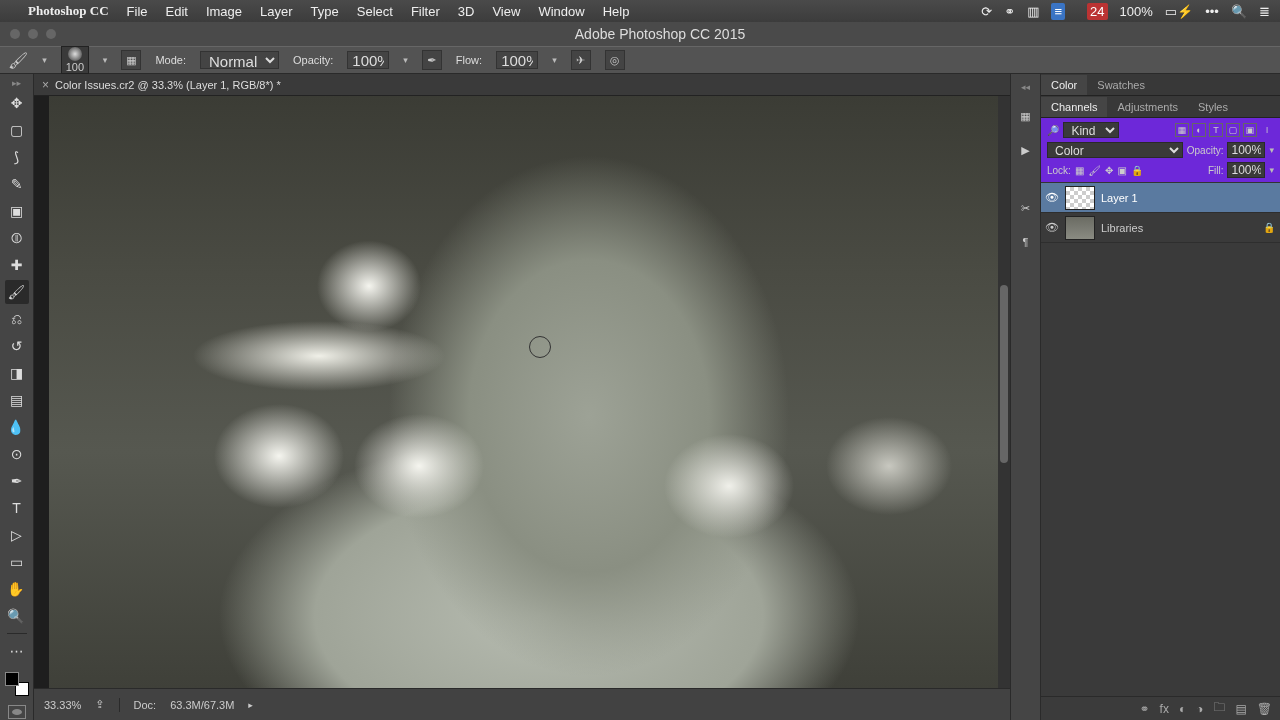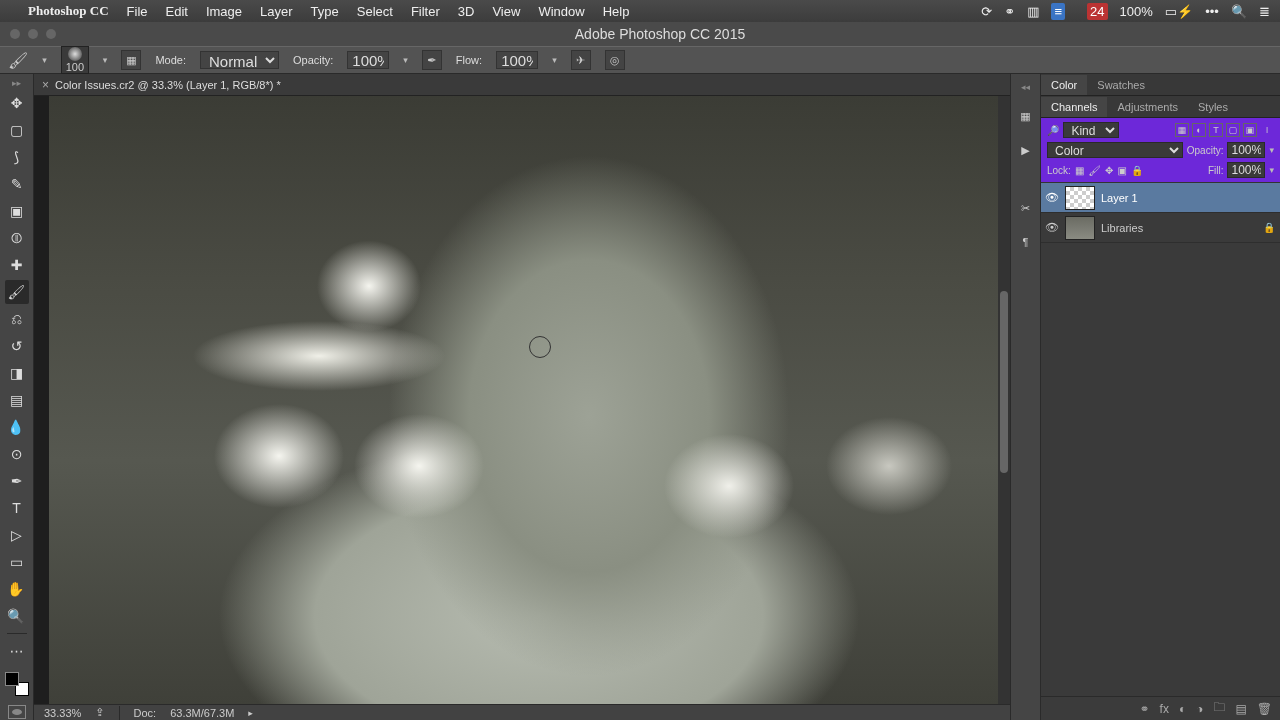--- a/index.html
+++ b/index.html
@@ -55,21 +55,21 @@
   radial-gradient(ellipse 90px 70px at 840px 370px, #c8c8c0 0%, transparent 70%),
   radial-gradient(ellipse 200px 260px at 540px 320px, #9da296 0%, #8a8f82 60%, transparent 100%),
   radial-gradient(ellipse 320px 180px at 490px 520px, #b6bbb0 0%, #9fa498 70%, transparent 100%),
   linear-gradient(180deg, #3b3c35 0%, #4a4b43 30%, #565850 60%, #3f4039 100%);
 }
 .brush-cursor { position: absolute; width: 22px; height: 22px; border: 1px solid #333; border-radius: 50%; left: 480px; top: 240px; }
 .vscroll { position: absolute; right: 0; top: 0; bottom: 0; width: 12px; background: #333; }
 .vscroll-thumb { position: absolute; right: 2px; top: 32%; width: 8px; height: 30%; background: #666; border-radius: 4px; }
 
 
-.status-bar { height: 16px; background: #424242; border-top: 1px solid #2a2a2a; display: flex; align-items: center; padding: 0 10px; gap: 14px; color: #ccc; }
+.status-bar { height: 32px; background: #424242; border-top: 1px solid #2a2a2a; display: flex; align-items: center; padding: 0 10px; gap: 14px; color: #ccc; }
 .status-bar .div { width: 1px; height: 14px; background: #2a2a2a; }
 
 
 .right-strip { width: 30px; background: #454545; display: flex; flex-direction: column; align-items: center; padding-top: 8px; gap: 14px; border-left: 1px solid #2a2a2a; }
 .right-strip .ricon { width: 20px; height: 20px; display: flex; align-items: center; justify-content: center; color: #ccc; cursor: pointer; }
 
 .right-panel { width: 240px; background: #6d28d9; display: flex; flex-direction: column; border-left: 1px solid #2a2a2a; }
 .panel-tabs { height: 22px; background: #383838; display: flex; align-items: flex-end; border-bottom: 1px solid #222; }
 .panel-tab { padding: 4px 10px; color: #aaa; font-size: 11px; cursor: pointer; }
 .panel-tab.active { background: #454545; color: #eee; }

